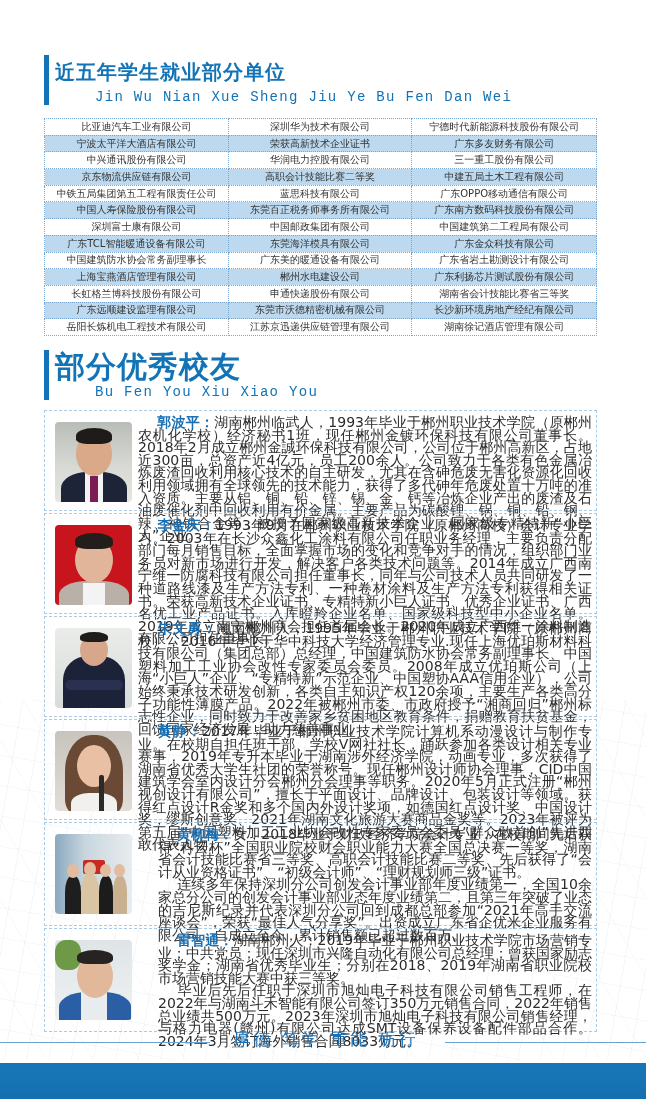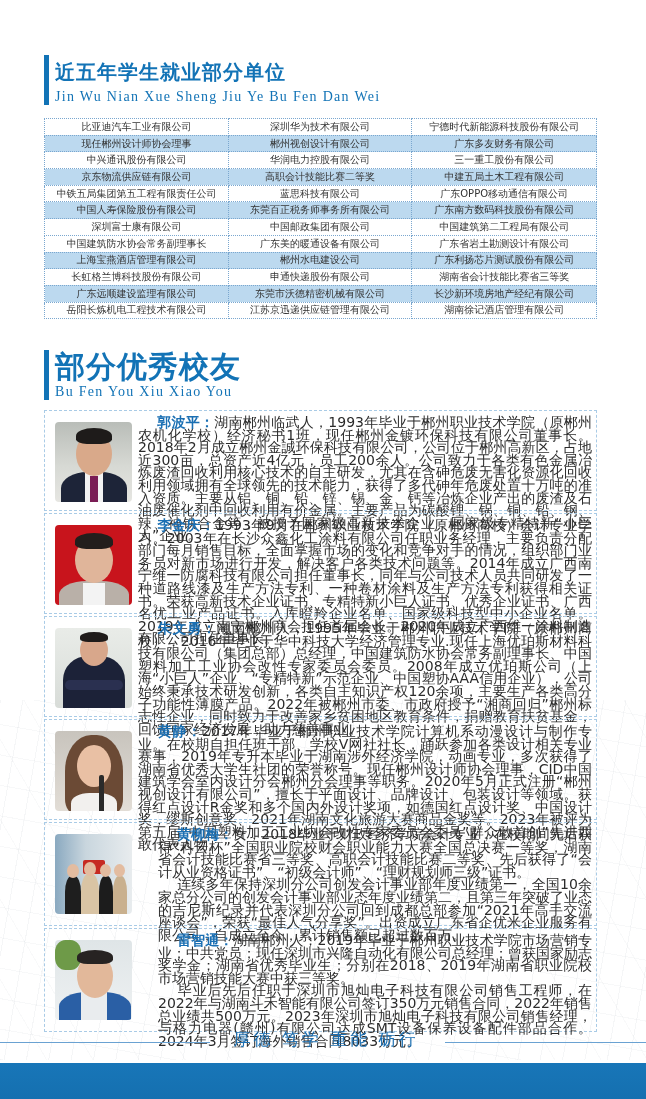--- a/index.html
+++ b/index.html
@@ -20,22 +20,22 @@
     border-left: 5px solid #1273b6;
     padding-left: 6px;
   }
   .section-title .cn {
     display: block; color: #1273b6; font-weight: bold;
     font-size: 20px; line-height: 34px; letter-spacing: 1px;
     font-family: "DejaVu Sans", sans-serif;
   }
   .section-title .py {
     display: block; color: #1273b6;
-    font-family: Liberation Serif, serif;
-    font-size: 14px; line-height: 16px; letter-spacing: 1.3px;
+    font-family: Liberation Mono, monospace;
+    font-size: 14px; line-height: 16px; letter-spacing: 1.3px; margin-left: 40px;
   }
   #title1 { top: 55px; }
   #title2 { top: 350px; }
   #title2 .cn { font-size: 30px; }
 
   .company-table {
     position: absolute; left: 44px; top: 118px; width: 553px;
     border-collapse: collapse;
     font-size: 10px;
   }
@@ -101,22 +101,22 @@
 </div>
 
 <table class="company-table">
   <tbody>
     <tr>
       <td>比亚迪汽车工业有限公司</td>
       <td>深圳华为技术有限公司</td>
       <td>宁德时代新能源科技股份有限公司</td>
     </tr>
     <tr class="alt">
-      <td>现任郴州设计师协会理事</td>
-      <td>郴州视创设计有限公司</td>
+      <td>宁波太平洋大酒店有限公司</td>
+      <td>荣获高新技术企业证书</td>
       <td>广东多友财务有限公司</td>
     </tr>
     <tr>
       <td>中兴通讯股份有限公司</td>
       <td>华润电力控股有限公司</td>
       <td>三一重工股份有限公司</td>
     </tr>
     <tr class="alt">
       <td>京东物流供应链有限公司</td>
       <td>高职会计技能比赛二等奖</td>
@@ -129,20 +129,25 @@
     </tr>
     <tr class="alt">
       <td>中国人寿保险股份有限公司</td>
       <td>东莞百正税务师事务所有限公司</td>
       <td>广东南方数码科技股份有限公司</td>
     </tr>
     <tr>
       <td>深圳富士康有限公司</td>
       <td>中国邮政集团有限公司</td>
       <td>中国建筑第二工程局有限公司</td>
+    </tr>
+    <tr class="alt">
+      <td>广东TCL智能暖通设备有限公司</td>
+      <td>东莞海洋模具有限公司</td>
+      <td>广东金众科技有限公司</td>
     </tr>
     <tr>
       <td>中国建筑防水协会常务副理事长</td>
       <td>广东美的暖通设备有限公司</td>
       <td>广东省岩土勘测设计有限公司</td>
     </tr>
     <tr class="alt">
       <td>上海宝燕酒店管理有限公司</td>
       <td>郴州水电建设公司</td>
       <td>广东利扬芯片测试股份有限公司</td>

